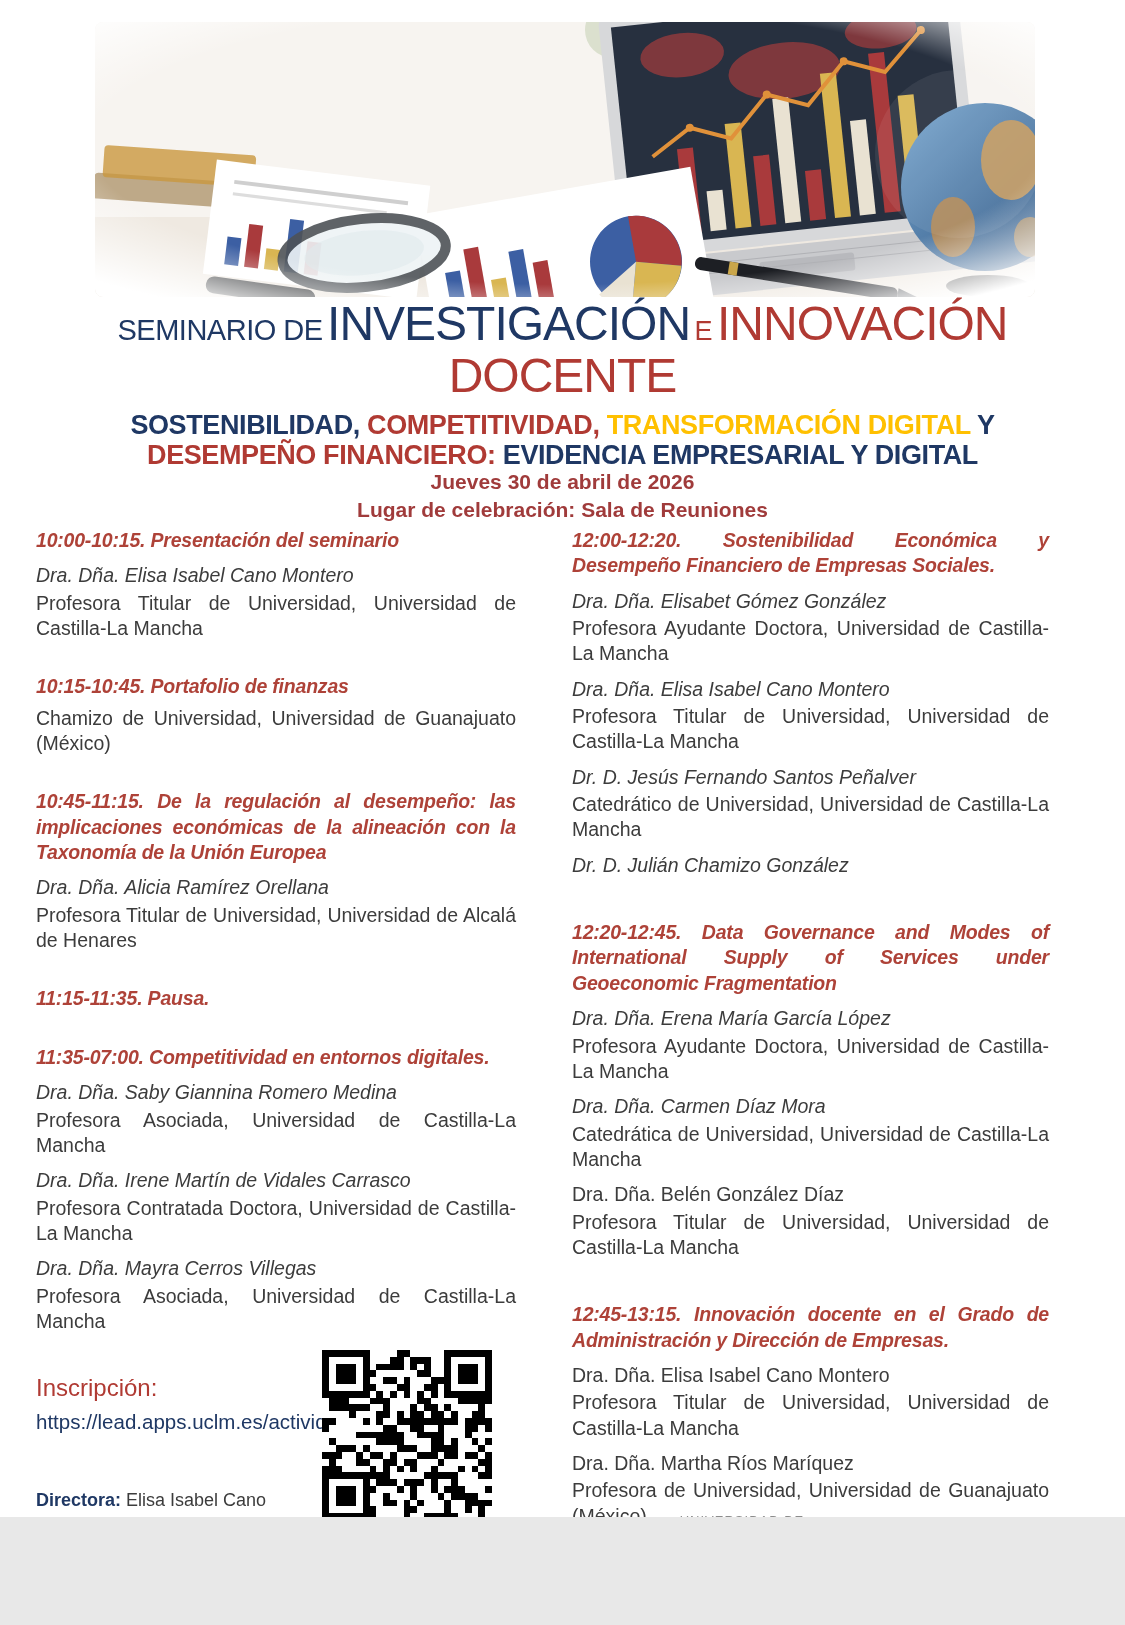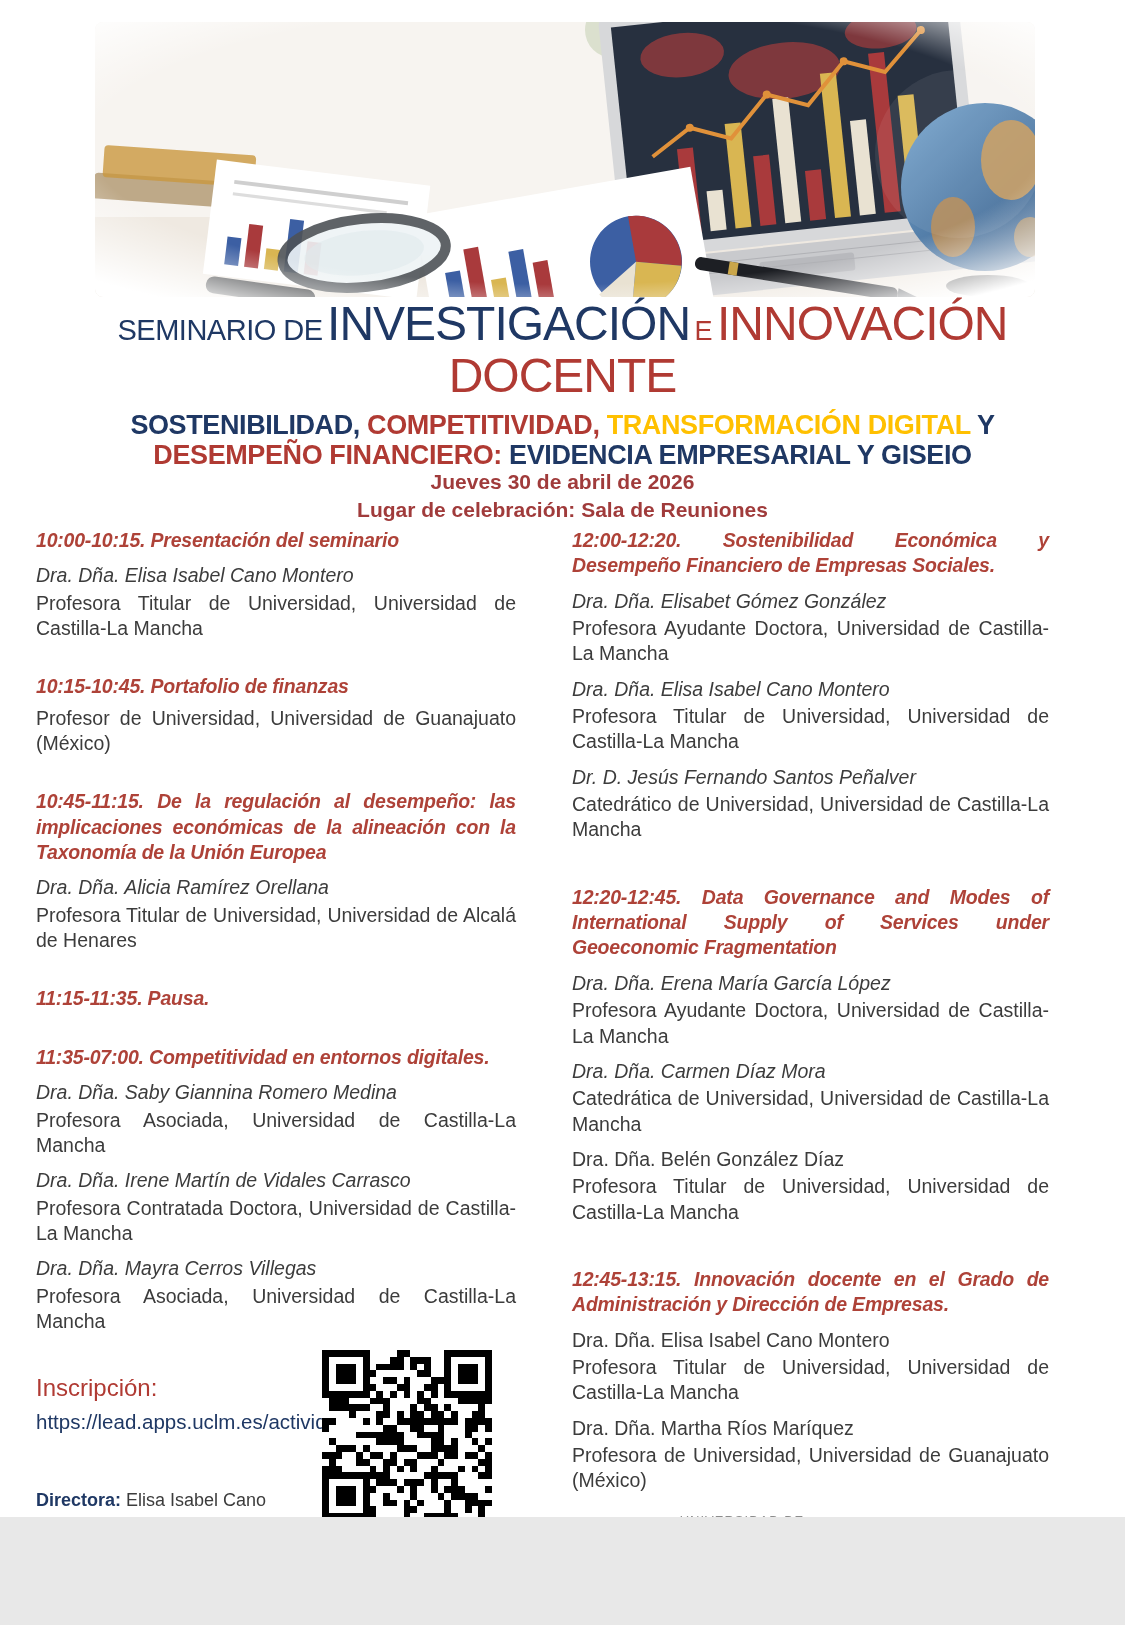--- a/index.html
+++ b/index.html
@@ -189,41 +189,41 @@
     <div class="t2">DOCENTE</div>
     <div class="subtitle">
       <div>
         <span class="navy">SOSTENIBILIDAD,</span>
         <span class="red">COMPETITIVIDAD,</span>
         <span class="yellow">TRANSFORMACIÓN DIGITAL</span>
         <span class="navy">Y</span>
       </div>
       <div>
         <span class="red">DESEMPEÑO FINANCIERO:</span>
-        <span class="navy">EVIDENCIA EMPRESARIAL Y GISEIO</span>
+        <span class="navy">EVIDENCIA EMPRESARIAL Y DIGITAL</span>
       </div>
     </div>
   </div>
 
   <div class="date-block">
     <div>Jueves 30 de abril de 2026</div>
     <div>Lugar de celebración: Sala de Reuniones</div>
   </div>
 
   <div class="col col-left">
 
     <section class="session">
       <div class="s-head">10:00-10:15. Presentación del seminario</div>
       <div class="s-name it">Dra. Dña. Elisa Isabel Cano Montero</div>
       <div class="s-role">Profesora Titular de Universidad, Universidad de Castilla-La Mancha</div>
     </section>
 
     <section class="session">
       <div class="s-head">10:15-10:45. Portafolio de finanzas</div>
-      <div class="s-role">Profesor de Universidad, Universidad de Guanajuato (México)</div>
+      <div class="s-role">Chamizo de Universidad, Universidad de Guanajuato (México)</div>
     </section>
 
     <section class="session">
       <div class="s-head">10:45-11:15. De la regulación al desempeño: las implicaciones económicas de la alineación con la Taxonomía de la Unión Europea</div>
       <div class="s-name it">Dra. Dña. Alicia Ramírez Orellana</div>
       <div class="s-role">Profesora Titular de Universidad, Universidad de Alcalá de Henares</div>
     </section>
 
     <section class="session">
       <div class="s-head">11:15-11:35. Pausa.</div>
@@ -261,20 +261,21 @@
   <div class="col col-right">
 
     <section class="session" style="margin-bottom:42px;">
       <div class="s-head">12:00-12:20. Sostenibilidad Económica y Desempeño Financiero de Empresas Sociales.</div>
       <div class="s-name it">Dra. Dña. Elisabet Gómez González</div>
       <div class="s-role">Profesora Ayudante Doctora, Universidad de Castilla-La Mancha</div>
       <div class="s-name it">Dra. Dña. Elisa Isabel Cano Montero</div>
       <div class="s-role">Profesora Titular de Universidad, Universidad de Castilla-La Mancha</div>
       <div class="s-name it">Dr. D. Jesús Fernando Santos Peñalver</div>
       <div class="s-role">Catedrático de Universidad, Universidad de Castilla-La Mancha</div>
+      <div class="s-name it">Dr. D. Julián Chamizo González</div>
     </section>
 
     <section class="session" style="margin-bottom:42px;">
       <div class="s-head">12:20-12:45. Data Governance and Modes of International Supply of Services under Geoeconomic Fragmentation</div>
       <div class="s-name it">Dra. Dña. Erena María García López</div>
       <div class="s-role">Profesora Ayudante Doctora, Universidad de Castilla-La Mancha</div>
       <div class="s-name it">Dra. Dña. Carmen Díaz Mora</div>
       <div class="s-role">Catedrática de Universidad, Universidad de Castilla-La Mancha</div>
       <div class="s-name">Dra. Dña. Belén González Díaz</div>
       <div class="s-role">Profesora Titular de Universidad, Universidad de Castilla-La Mancha</div>

